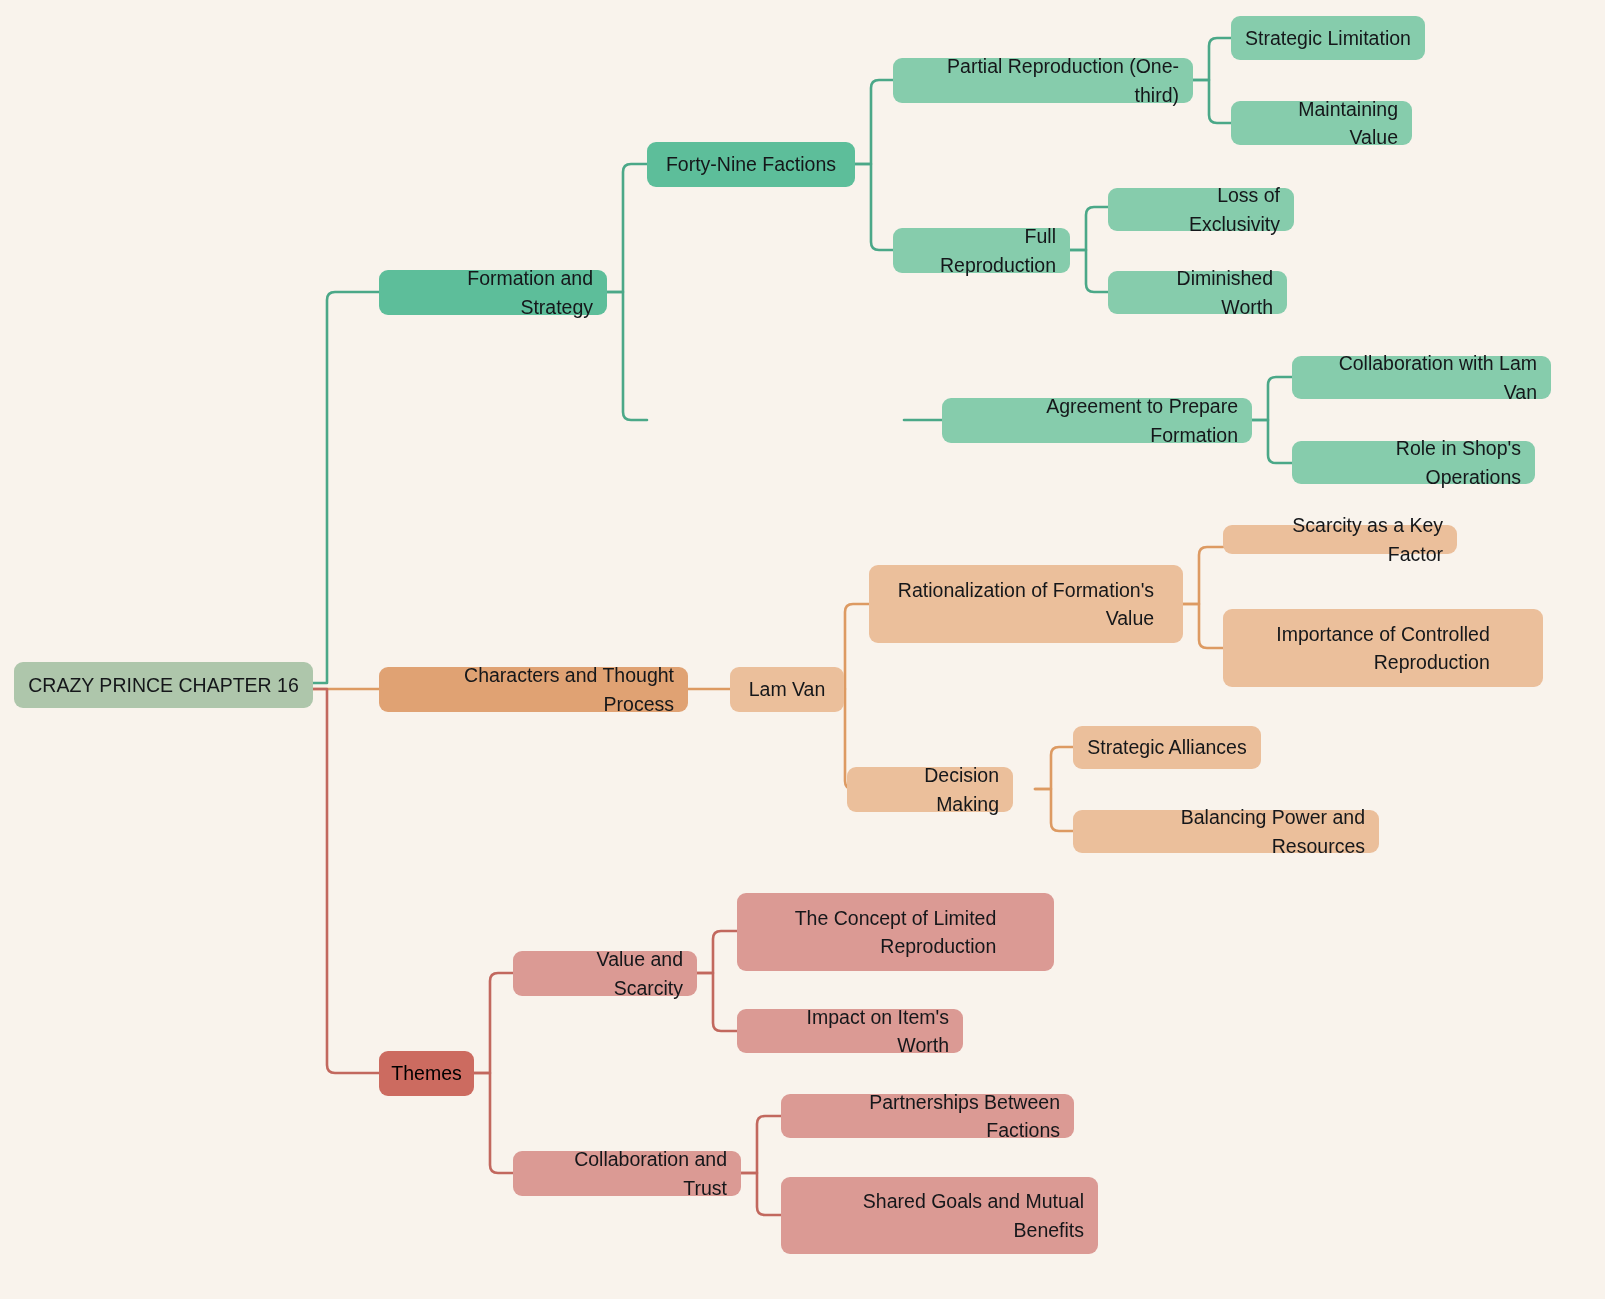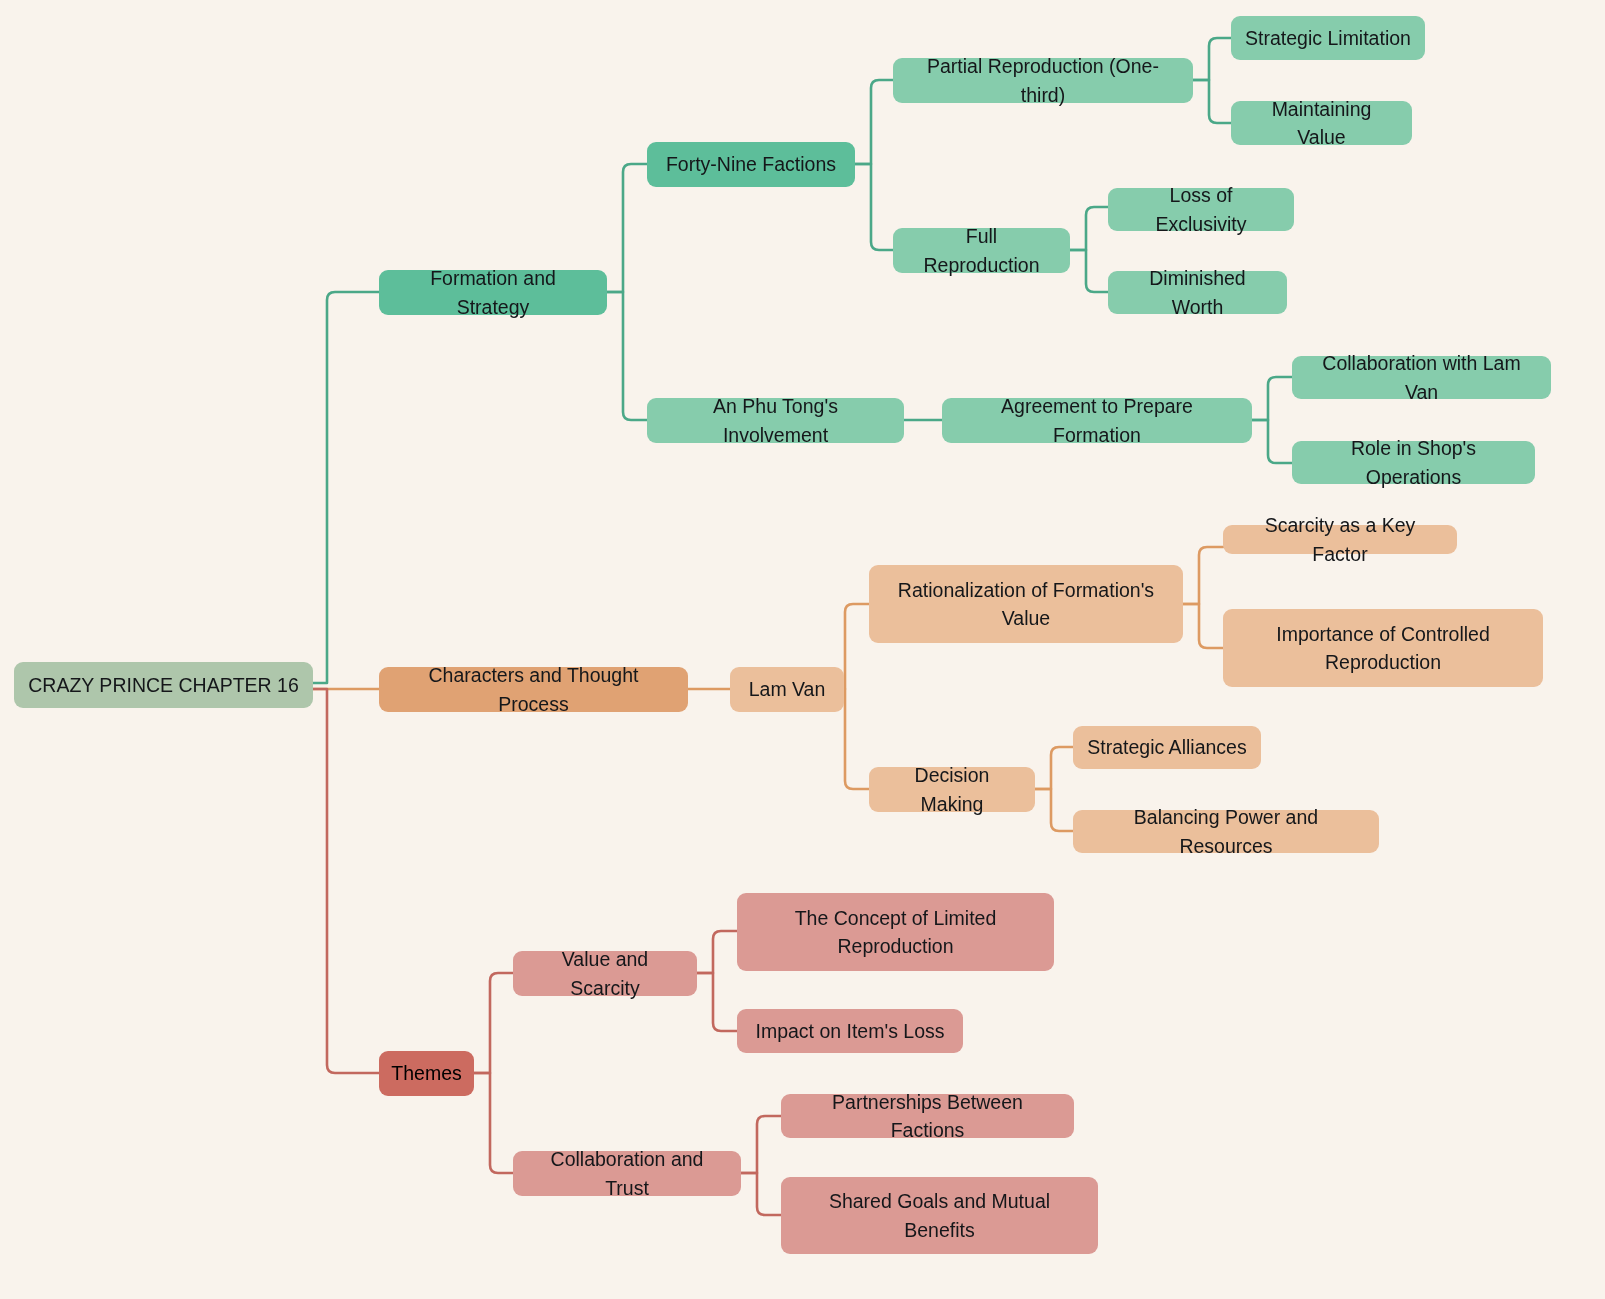--- a/index.html
+++ b/index.html
@@ -22,21 +22,21 @@
     width: 1605px;
     height: 1299px;
     pointer-events: none;
   }
   .node {
     position: absolute;
     box-sizing: border-box;
     display: flex;
     align-items: center;
     justify-content: center;
-    text-align: center;
+    text-align: right;
     border-radius: 9px;
     font-size: 19.5px;
     line-height: 1.45;
     color: #15171a;
     padding: 4px 14px;
     white-space: pre-line;
   }
   .n-root   { background: #AEC6AB; }
   .n-green1 { background: #5DBE9A; }
   .n-green2 { background: #86CCAC; }
@@ -114,54 +114,53 @@
   <div class="node n-green2" style="left:1231px; top:16px; width:194px; height:44px;">Strategic Limitation</div>
 
   <div class="node n-green2" style="left:1231px; top:101px; width:181px; height:44px;">Maintaining Value</div>
 
   <div class="node n-green2" style="left:893px; top:228px; width:177px; height:45px;">Full Reproduction</div>
 
   <div class="node n-green2" style="left:1108px; top:188px; width:186px; height:43px;">Loss of Exclusivity</div>
 
   <div class="node n-green2" style="left:1108px; top:271px; width:179px; height:43px;">Diminished Worth</div>
 
-  <div class="node n-green2" style="left:647px; top:398px; width:257px; height:45px;">An Phu Tong's Involvement</div>
 
   <div class="node n-green2" style="left:942px; top:398px; width:310px; height:45px;">Agreement to Prepare Formation</div>
 
   <div class="node n-green2" style="left:1292px; top:356px; width:259px; height:43px;">Collaboration with Lam Van</div>
 
   <div class="node n-green2" style="left:1292px; top:441px; width:243px; height:43px;">Role in Shop's Operations</div>
 
   <div class="node n-org1" style="left:379px; top:667px; width:309px; height:45px;">Characters and Thought Process</div>
 
   <div class="node n-org2" style="left:730px; top:667px; width:114px; height:45px;">Lam Van</div>
 
   <div class="node n-org2" style="left:869px; top:565px; width:314px; height:78px;">Rationalization of Formation's
 Value</div>
 
   <div class="node n-org2" style="left:1223px; top:525px; width:234px; height:29px;">Scarcity as a Key Factor</div>
 
   <div class="node n-org2" style="left:1223px; top:609px; width:320px; height:78px;">Importance of Controlled
 Reproduction</div>
 
-  <div class="node n-org2" style="left:869px; top:767px; width:166px; height:45px;">Decision Making</div>
+  <div class="node n-org2" style="left:847px; top:767px; width:166px; height:45px;">Decision Making</div>
 
   <div class="node n-org2" style="left:1073px; top:726px; width:188px; height:43px;">Strategic Alliances</div>
 
   <div class="node n-org2" style="left:1073px; top:810px; width:306px; height:43px;">Balancing Power and Resources</div>
 
   <div class="node n-red1" style="left:379px; top:1051px; width:95px; height:45px;">Themes</div>
 
   <div class="node n-red2" style="left:513px; top:951px; width:184px; height:45px;">Value and Scarcity</div>
 
   <div class="node n-red2" style="left:737px; top:893px; width:317px; height:78px;">The Concept of Limited
 Reproduction</div>
 
-  <div class="node n-red2" style="left:737px; top:1009px; width:226px; height:44px;">Impact on Item's Loss</div>
+  <div class="node n-red2" style="left:737px; top:1009px; width:226px; height:44px;">Impact on Item's Worth</div>
 
   <div class="node n-red2" style="left:513px; top:1151px; width:228px; height:45px;">Collaboration and Trust</div>
 
   <div class="node n-red2" style="left:781px; top:1094px; width:293px; height:44px;">Partnerships Between Factions</div>
 
   <div class="node n-red2" style="left:781px; top:1177px; width:317px; height:77px;">Shared Goals and Mutual Benefits</div>
 
 </div>
 
 </body></html>

